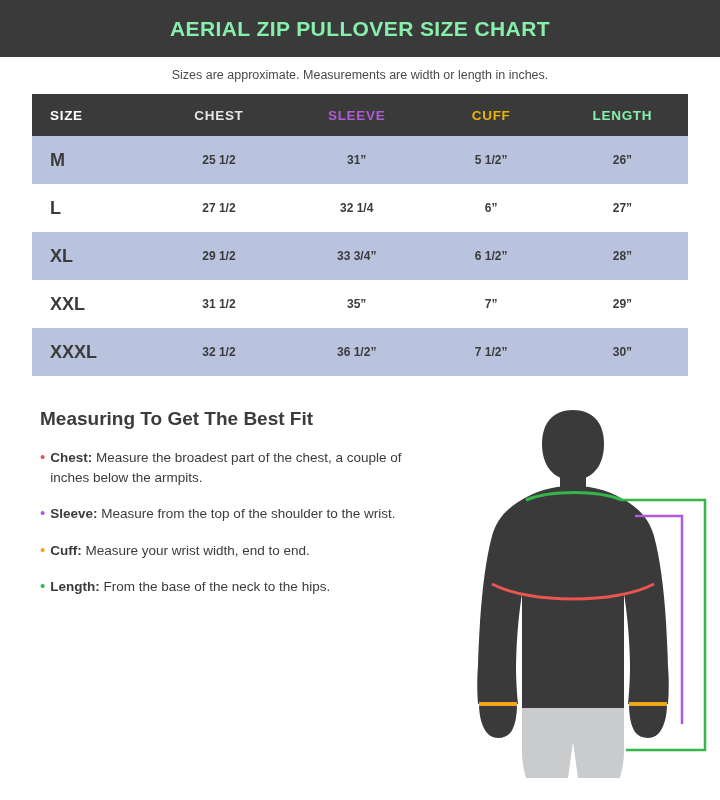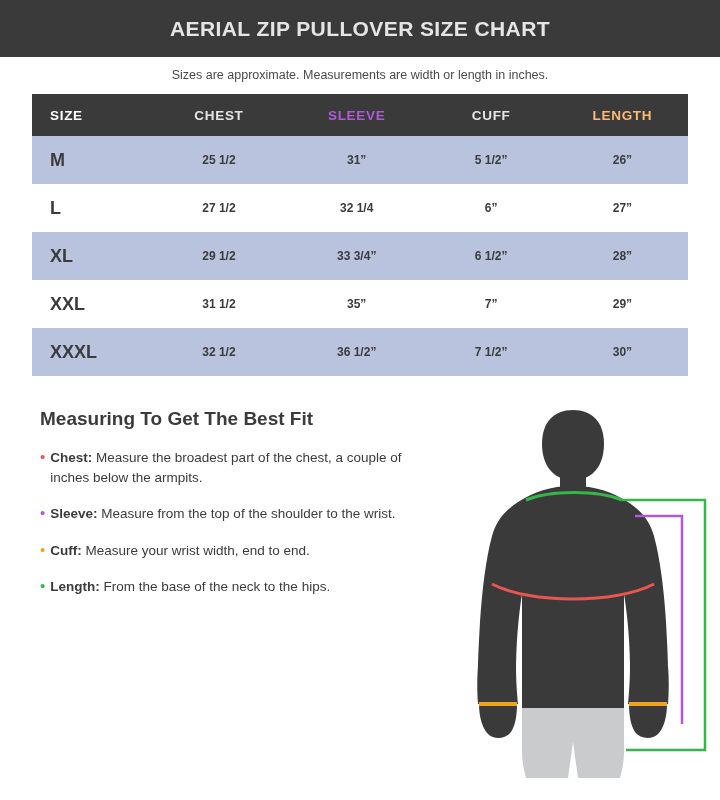--- a/index.html
+++ b/index.html
@@ -15,21 +15,21 @@
 
   
   .header-bar {
     height: 57px;
     background: #3a3a3a;
     display: flex;
     align-items: center;
     justify-content: center;
   }
   .header-title {
-    color: #e5e5e5;
+    color: #86efac;
     font-size: 21px;
     font-weight: bold;
     letter-spacing: 0.4px;
   }
   .subtitle {
     text-align: center;
     font-size: 12.5px;
     color: #4a4a4a;
     padding: 11px 0 12px 0;
   }
@@ -126,22 +126,22 @@
 </div>
 <div class="subtitle">Sizes are approximate. Measurements are width or length in inches.</div>
 
 <div class="table-wrap">
   <table class="size-chart">
     <thead>
       <tr>
         <th class="col-size" style="width: 18%; color: rgb(255, 255, 255);">SIZE</th>
         <th style="width: 21%; color: #e5e5e5;">CHEST</th>
         <th style="width: 21%; color: rgb(177, 90, 214); margin-top: 39px;">SLEEVE</th>
-        <th style="width: 20%; color: #e5e5e5;">CUFF</th>
-        <th style="width: 20%; color: #fdba74;">LENGTH</th>
+        <th style="width: 20%; color: #eab308;">CUFF</th>
+        <th style="width: 20%; color: #86efac;">LENGTH</th>
       </tr>
     </thead>
     <tbody>
       <tr class="alt">
         <td class="col-size">M</td>
         <td>25 1/2</td>
         <td>31”</td>
         <td>5 1/2”</td>
         <td>26”</td>
       </tr>

